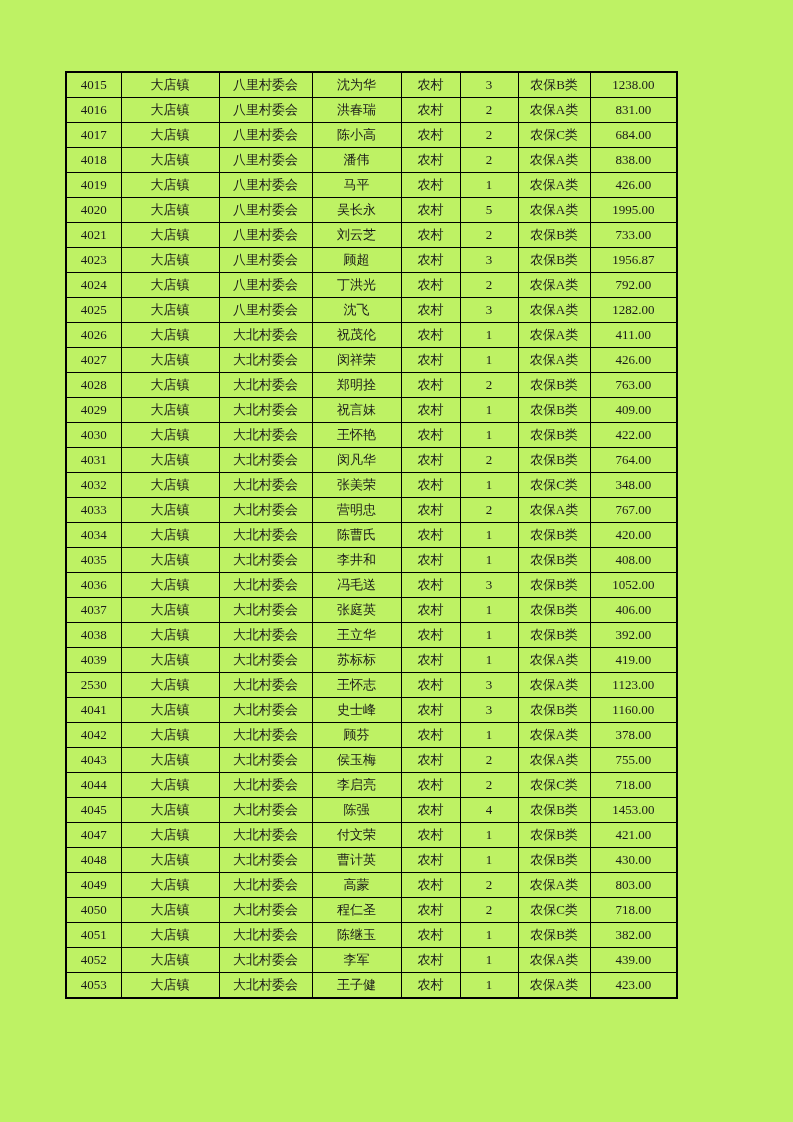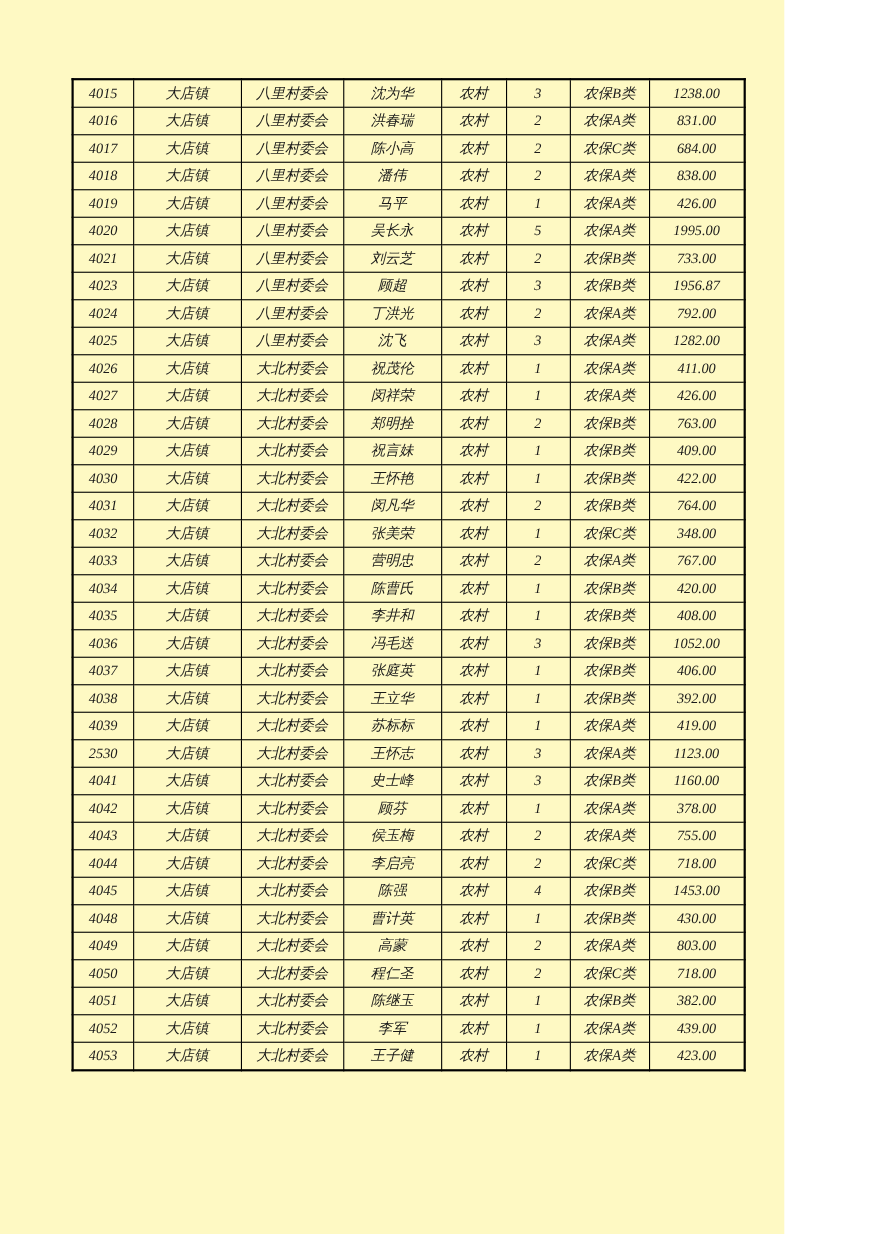--- a/index.html
+++ b/index.html
@@ -2,26 +2,25 @@
 <html><head>
 <meta charset="utf-8">
 <style>
   html, body {
     margin: 0;
     padding: 0;
     background: #ffffff;
   }
   .page {
     position: relative;
-    width: 713px;
+    width: 793px;
     height: 1122px;
-    background: #fef9c3;
+    background: #bef264;
     overflow: hidden;
     font-family: "Liberation Serif", "DejaVu Serif", serif;
-    font-style: italic;
   }
   table.roster {
     position: absolute;
     left: 65px;
     top: 71px;
     border-collapse: collapse;
     table-layout: fixed;
     width: 611px;
     border: 2px solid #000000;
   }
@@ -355,20 +354,30 @@
     <td>4045</td>
     <td>大店镇</td>
     <td>大北村委会</td>
     <td>陈强</td>
     <td>农村</td>
     <td>4</td>
     <td>农保B类</td>
     <td>1453.00</td>
   </tr>
         <tr>
+    <td>4047</td>
+    <td>大店镇</td>
+    <td>大北村委会</td>
+    <td>付文荣</td>
+    <td>农村</td>
+    <td>1</td>
+    <td>农保B类</td>
+    <td>421.00</td>
+  </tr>
+        <tr>
     <td>4048</td>
     <td>大店镇</td>
     <td>大北村委会</td>
     <td>曹计英</td>
     <td>农村</td>
     <td>1</td>
     <td>农保B类</td>
     <td>430.00</td>
   </tr>
         <tr>

